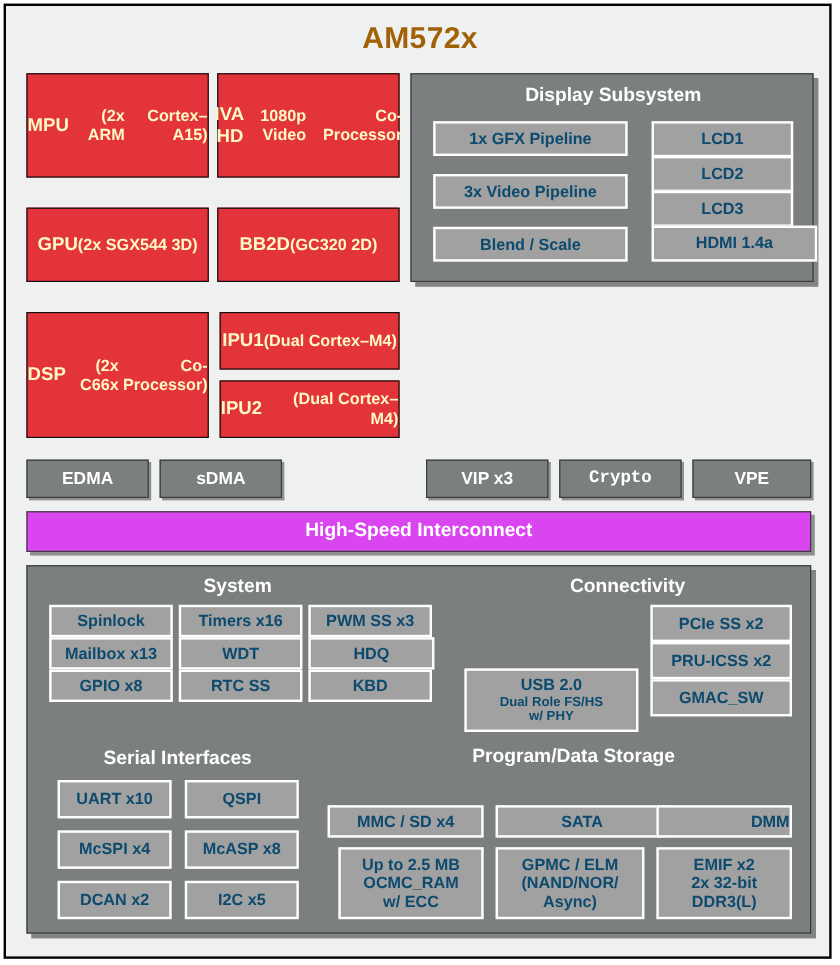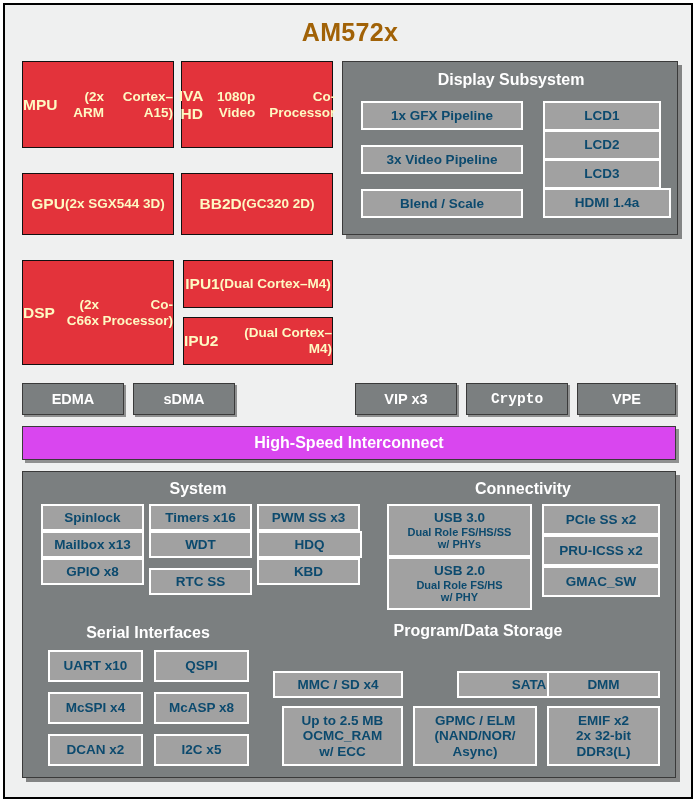--- a/index.html
+++ b/index.html
@@ -191,21 +191,21 @@
 
       <div class="sub-box" style="left:200px; top:39px; width:118px; height:30px;">
         <span>LCD1</span>
       </div>
       <div class="sub-box" style="left:200px; top:68px; width:118px; height:30px;">
         <span>LCD2</span>
       </div>
       <div class="sub-box" style="left:200px; top:97px; width:118px; height:30px;">
         <span>LCD3</span>
       </div>
-      <div class="sub-box" style="left:200px; top:126px; width:128px; height:30px;">
+      <div class="sub-box" style="left:200px; top:126px; width:138px; height:30px;">
         <span>HDMI 1.4a</span>
       </div>
     </div>
 
     <div class="periph-box" style="left:17px; top:378px; width:102px; height:32px;">
       <span>EDMA</span>
     </div>
     <div class="periph-box" style="left:128px; top:378px; width:102px; height:32px;">
       <span>sDMA</span>
     </div>
@@ -243,34 +243,29 @@
       <div class="sub-box" style="left:126px; top:59px; width:103px; height:27px;">
         <span>WDT</span>
       </div>
       <div class="sub-box" style="left:234px; top:59px; width:105px; height:27px;">
         <span>HDQ</span>
       </div>
 
       <div class="sub-box" style="left:18px; top:86px; width:103px; height:27px;">
         <span>GPIO x8</span>
       </div>
-      <div class="sub-box" style="left:126px; top:96px; width:103px; height:27px;">
+      <div class="sub-box" style="left:126px; top:86px; width:103px; height:27px;">
         <span>RTC SS</span>
       </div>
       <div class="sub-box" style="left:234px; top:86px; width:103px; height:27px;">
         <span>KBD</span>
       </div>
 
       <div class="panel-title" style="left:355px; top:8px; width:290px;">Connectivity</div>
 
-      <div class="sub-box" style="left:364px; top:32px; width:145px; height:53px;">
-        <span>USB 3.0</span>
-        <span class="sml">Dual Role FS/HS/SS</span>
-        <span class="sml">w/ PHYs</span>
-      </div>
       <div class="sub-box" style="left:364px; top:85px; width:145px; height:53px;">
         <span>USB 2.0</span>
         <span class="sml">Dual Role FS/HS</span>
         <span class="sml">w/ PHY</span>
       </div>
 
       <div class="sub-box" style="left:519px; top:32px; width:118px; height:31px;">
         <span>PCIe SS x2</span>
       </div>
       <div class="sub-box" style="left:519px; top:63px; width:118px; height:31px;">
@@ -299,24 +294,24 @@
       </div>
       <div class="sub-box" style="left:131px; top:262px; width:95px; height:32px;">
         <span>I2C x5</span>
       </div>
 
       <div class="panel-title" style="left:260px; top:150px; width:390px;">Program/Data Storage</div>
 
       <div class="sub-box" style="left:250px; top:199px; width:130px; height:27px;">
         <span>MMC / SD x4</span>
       </div>
-      <div class="sub-box" style="left:390px; top:199px; width:144px; height:27px;margin-left:44px;">
+      <div class="sub-box" style="left:390px; top:199px; width:144px; height:27px;">
         <span>SATA</span>
       </div>
-      <div class="sub-box" style="left:524px; top:199px; width:113px; height:27px;">
+      <div class="sub-box" style="left:524px; top:199px; width:113px; height:27px;align-items:flex-end;">
         <span>DMM</span>
       </div>
 
       <div class="sub-box" style="left:259px; top:234px; width:121px; height:60px;">
         <span>Up to 2.5 MB</span>
         <span>OCMC_RAM</span>
         <span>w/ ECC</span>
       </div>
       <div class="sub-box" style="left:390px; top:234px; width:124px; height:60px;">
         <span>GPMC / ELM</span>

